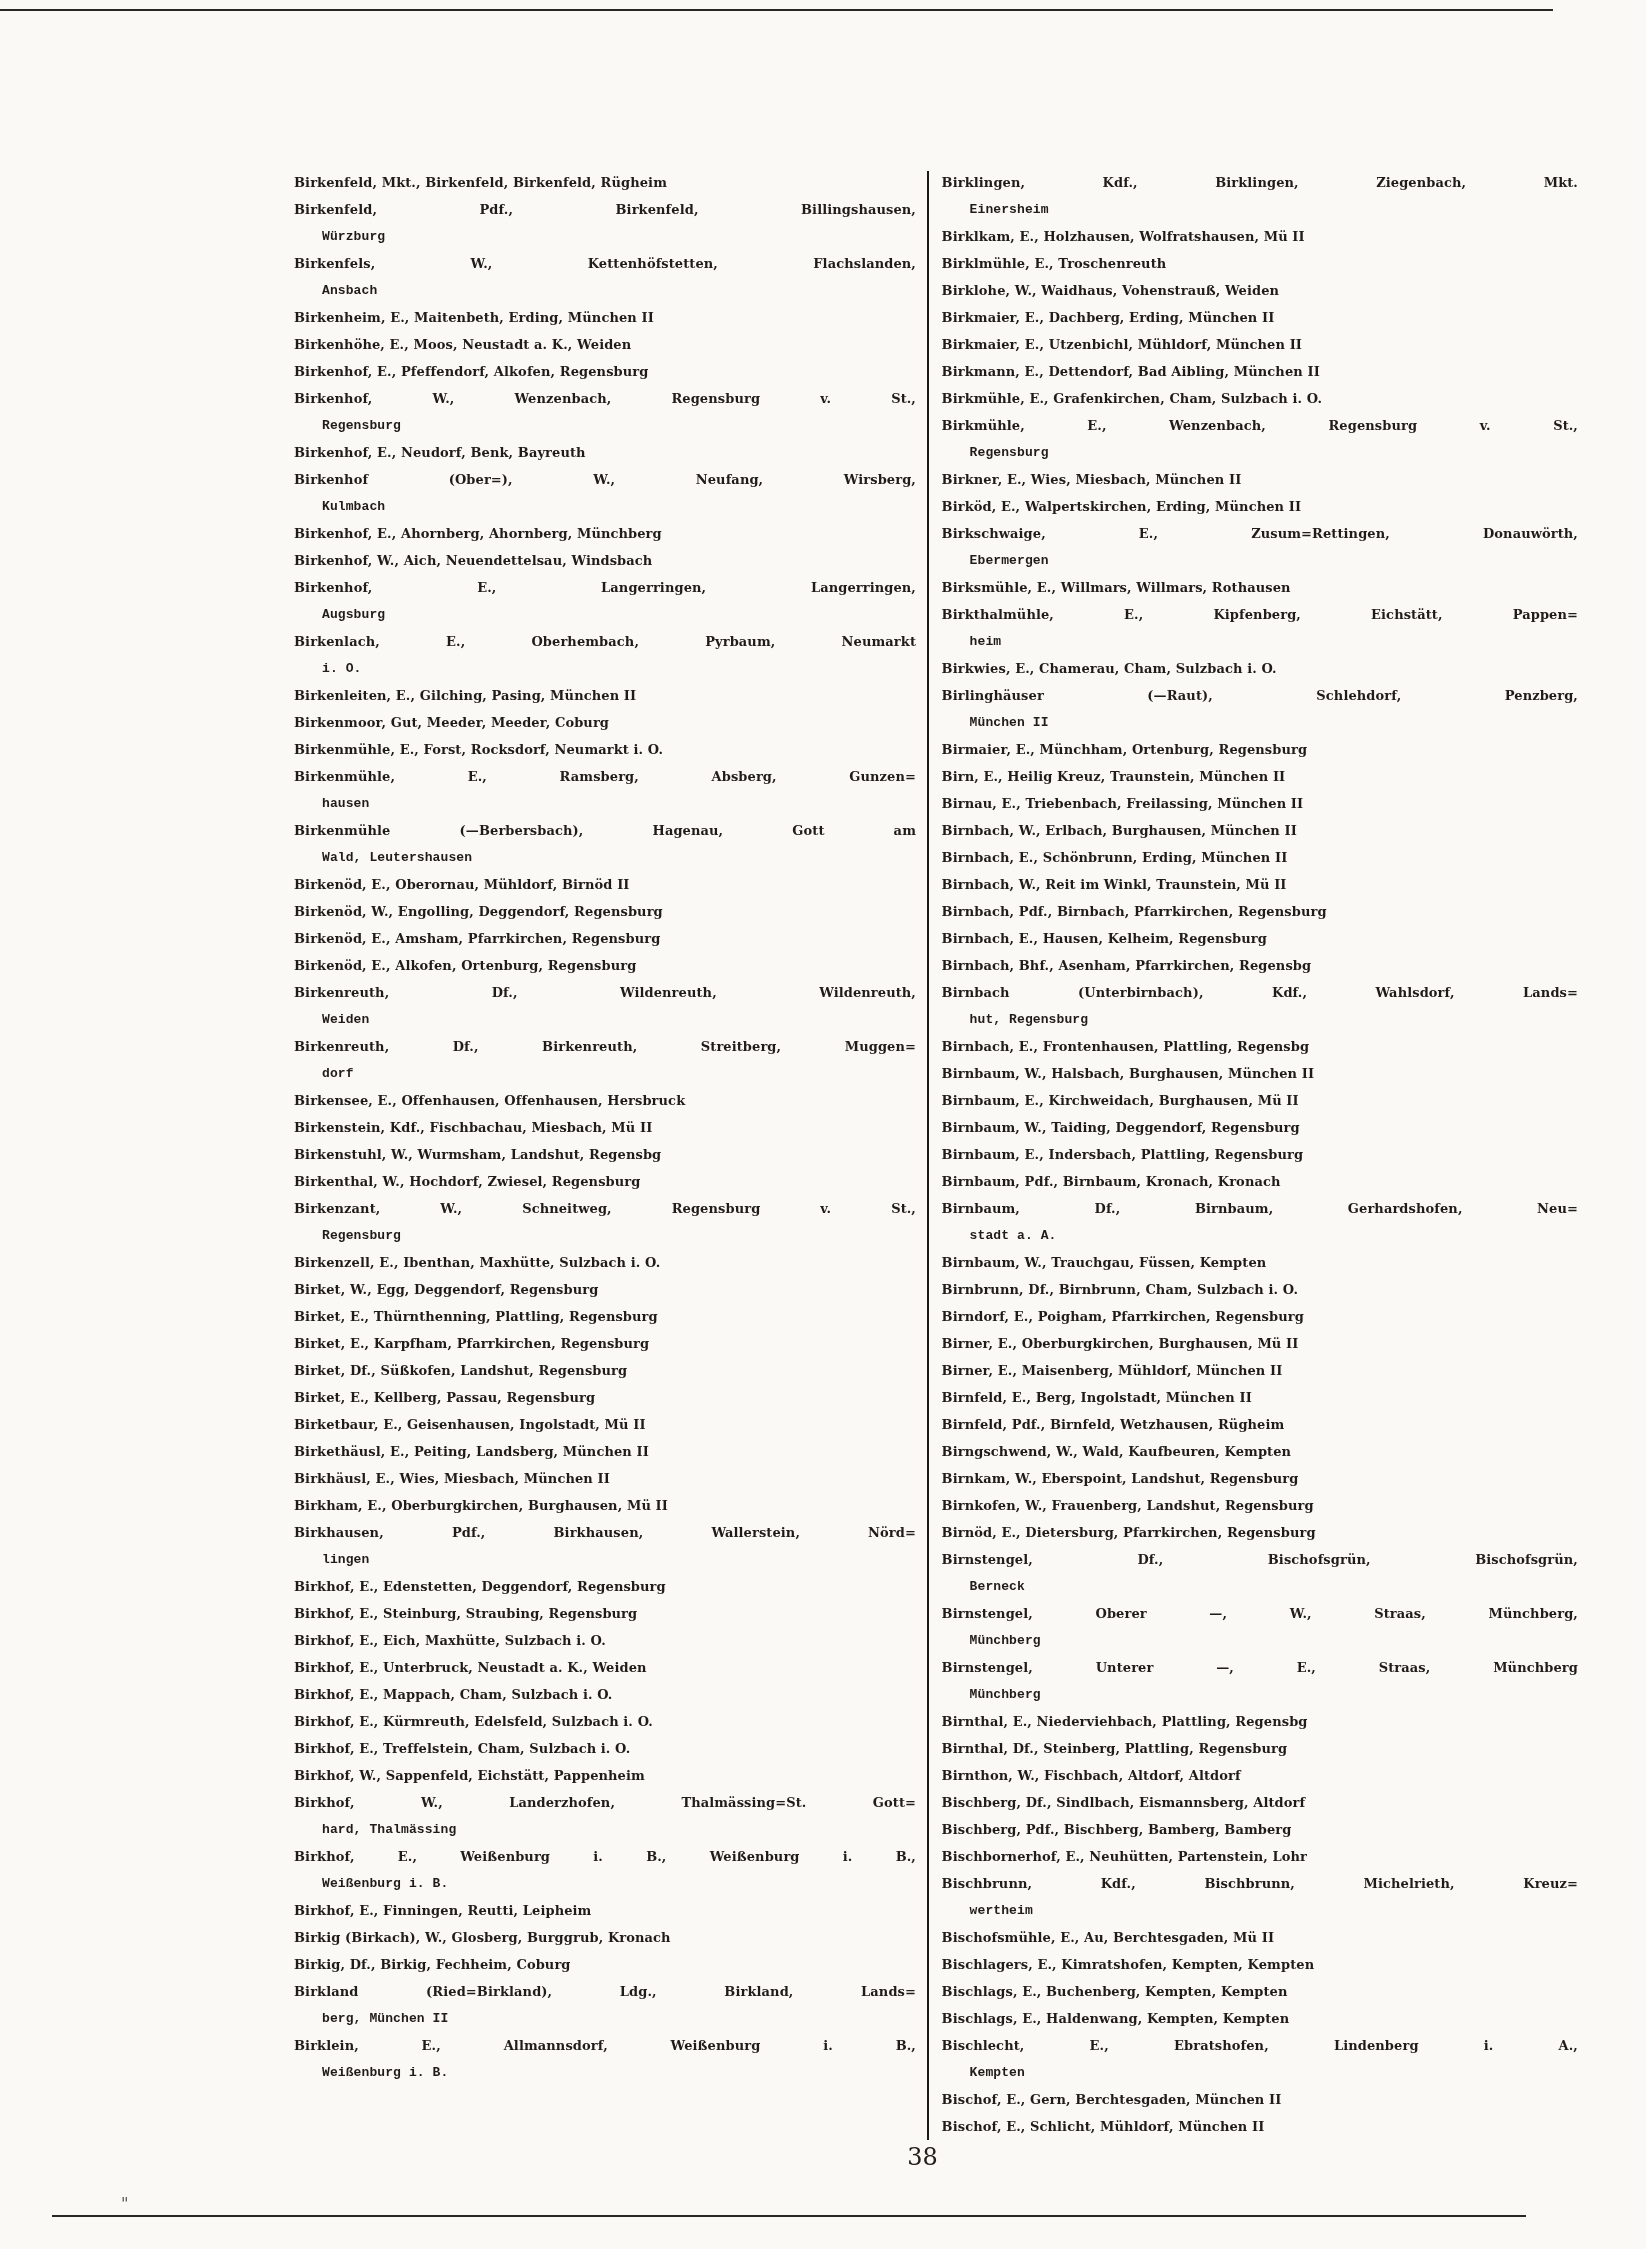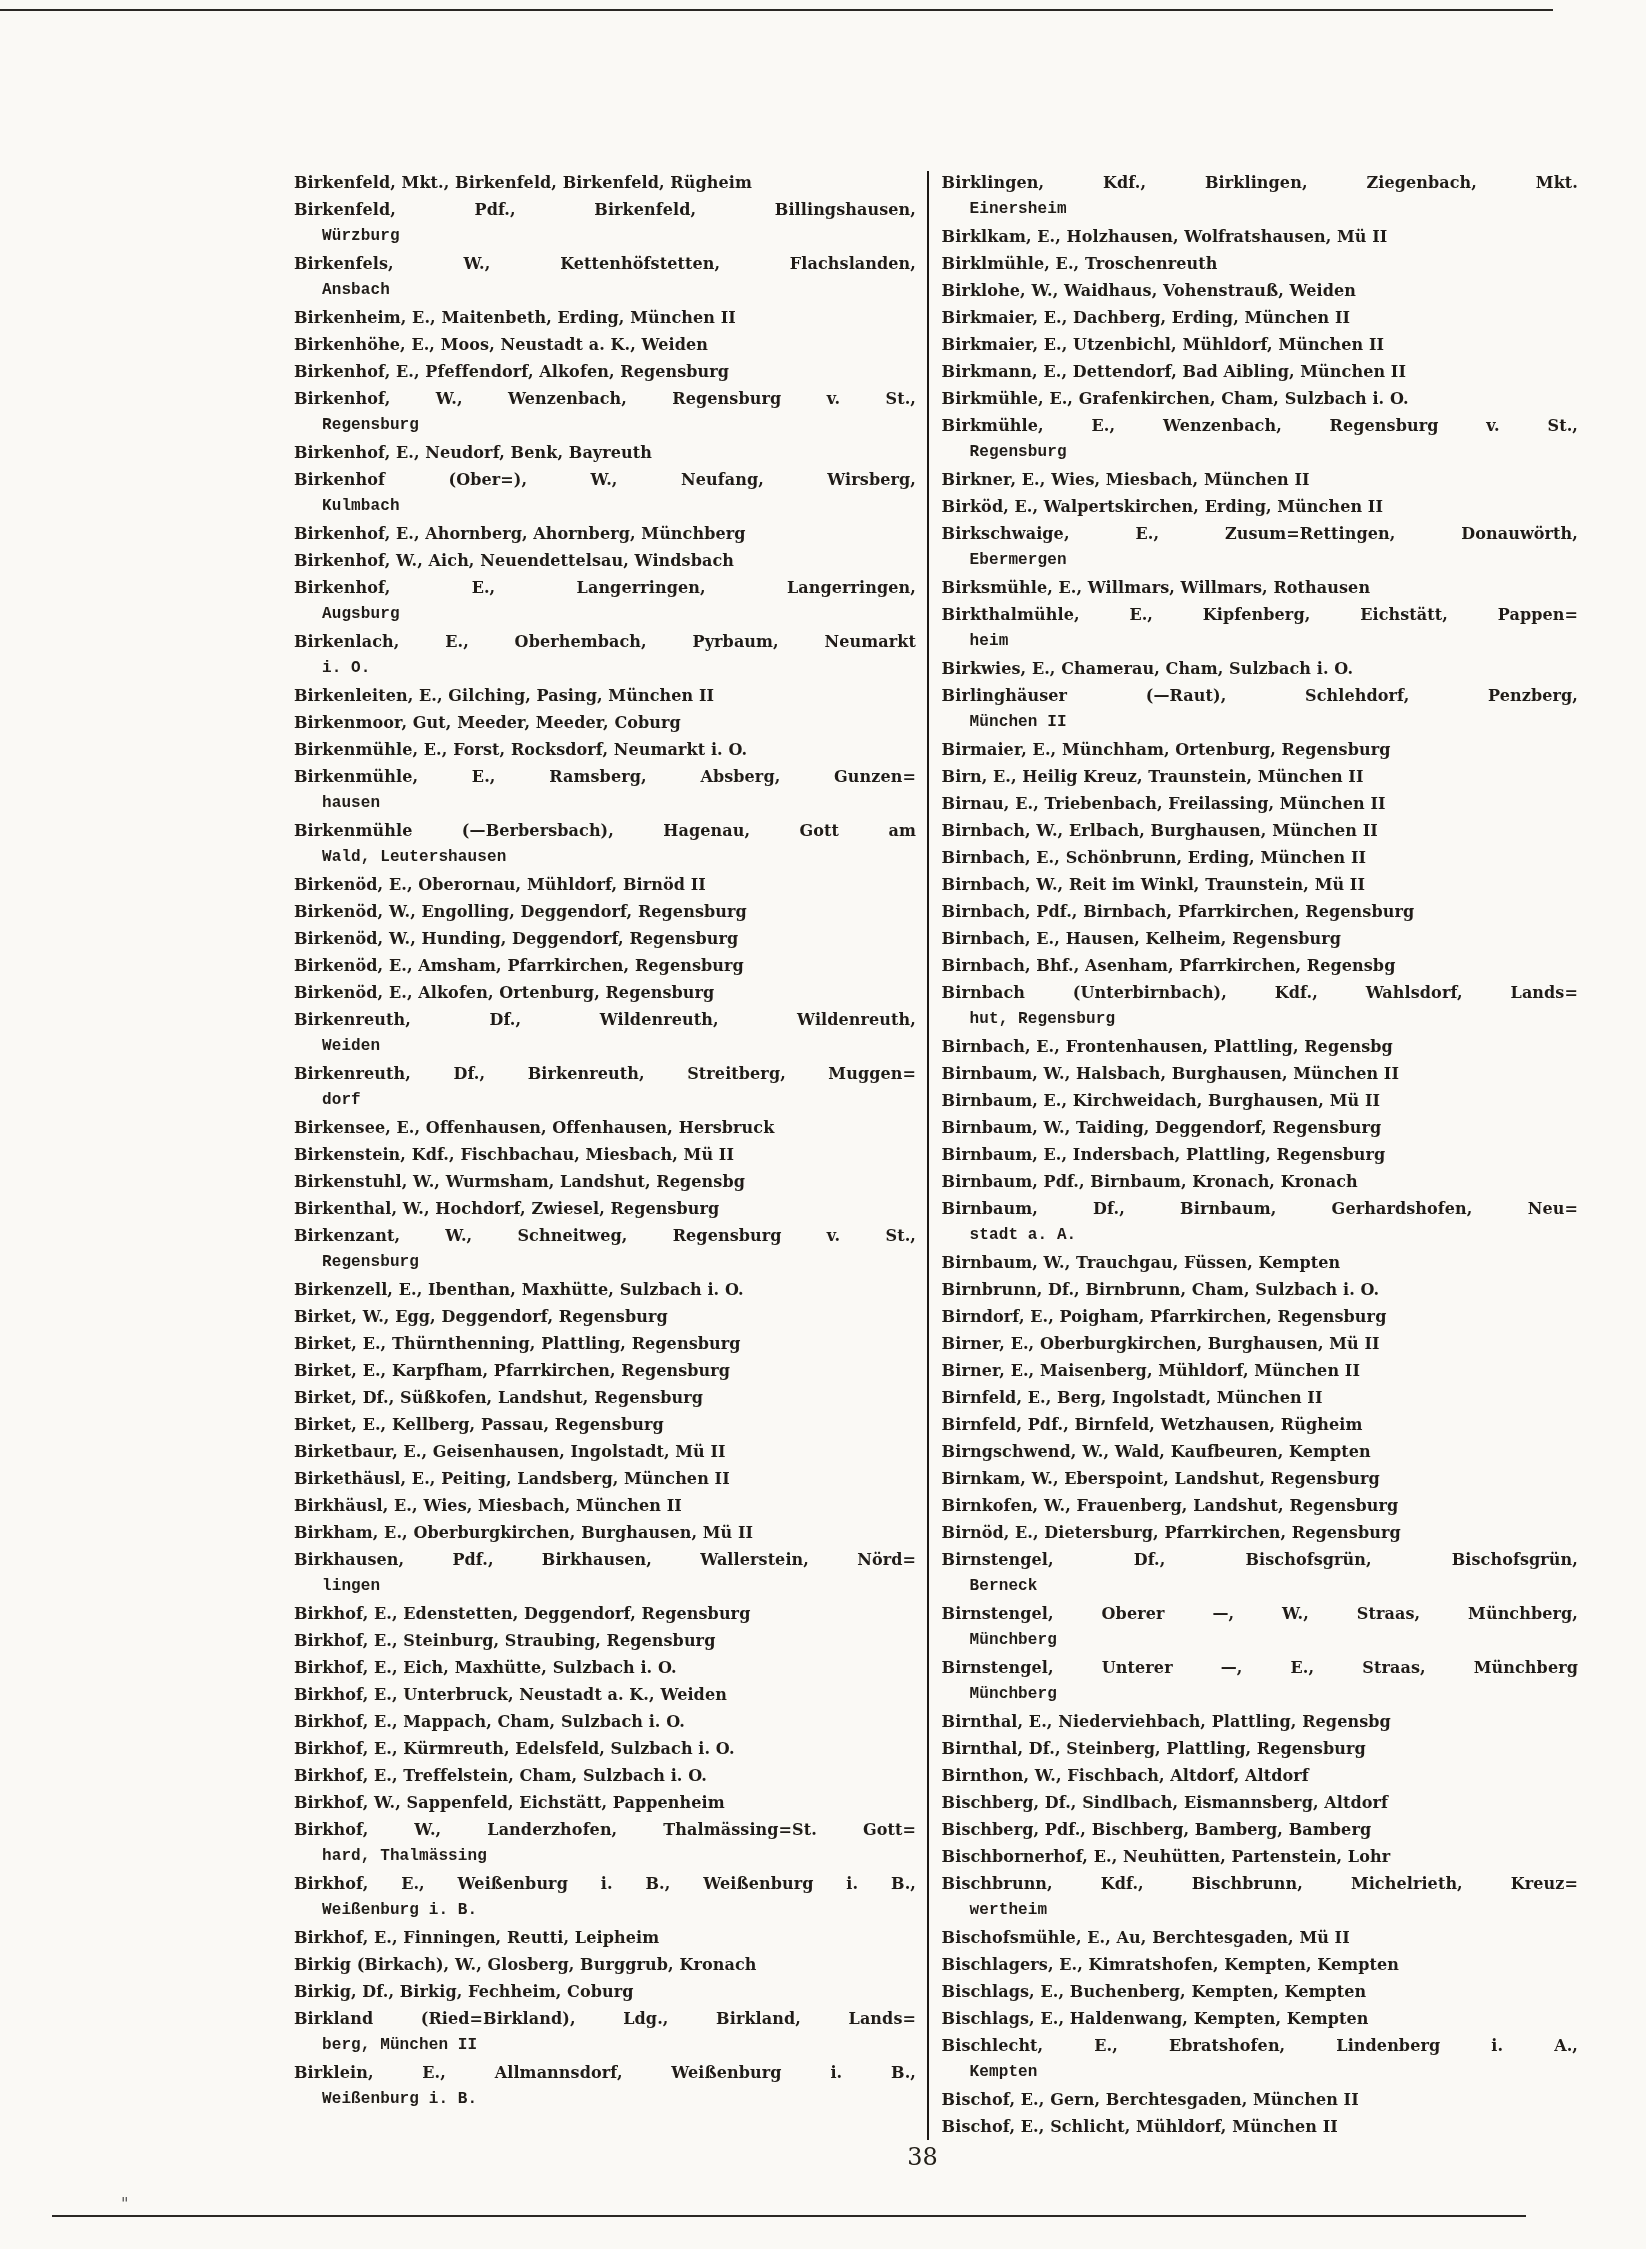--- a/index.html
+++ b/index.html
@@ -43,21 +43,21 @@
   .textblock {
     position: absolute;
     left: 294px;
     top: 169px;
     width: 1284px;
     display: flex;
     align-items: stretch;
   }
   .column {
     font-weight: bold;            
-    font-size: 16px;
+    font-size: 13px;
     line-height: 27px;
     letter-spacing: 0.1px;
   }
   .column-left { width: 622px; }
   .column-right { flex: 1; }
   .col-divider {
     width: 1.6px;
     background: #1d1a16;
     margin: 2.2px 13px 0 11px;
   }
@@ -155,23 +155,20 @@
           <div class="line">Birkenmühle (—Berbersbach), Hagenau, Gott am</div>
           <div class="line cont">Wald, Leutershausen</div>
         </div>
         <div class="entry">
           <div class="line">Birkenöd, E., Oberornau, Mühldorf, Birnöd II</div>
         </div>
         <div class="entry">
           <div class="line">Birkenöd, W., Engolling, Deggendorf, Regensburg</div>
         </div>
         <div class="entry">
-          <div class="line">Birkenöd, W., Hunding, Deggendorf, Regensburg</div>
-        </div>
-        <div class="entry">
           <div class="line">Birkenöd, E., Amsham, Pfarrkirchen, Regensburg</div>
         </div>
         <div class="entry">
           <div class="line">Birkenöd, E., Alkofen, Ortenburg, Regensburg</div>
         </div>
         <div class="entry">
           <div class="line">Birkenreuth, Df., Wildenreuth, Wildenreuth,</div>
           <div class="line cont">Weiden</div>
         </div>
         <div class="entry">

